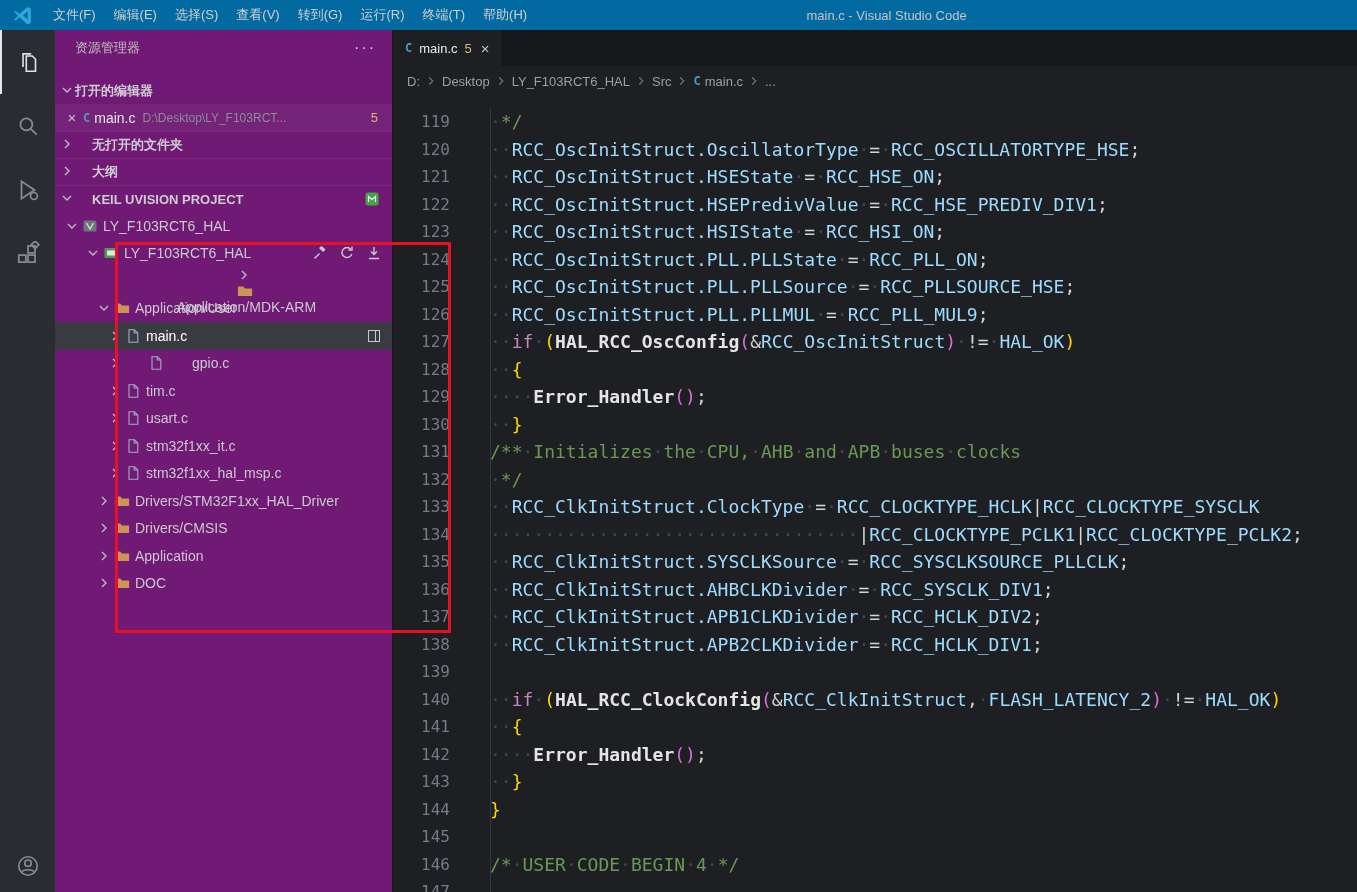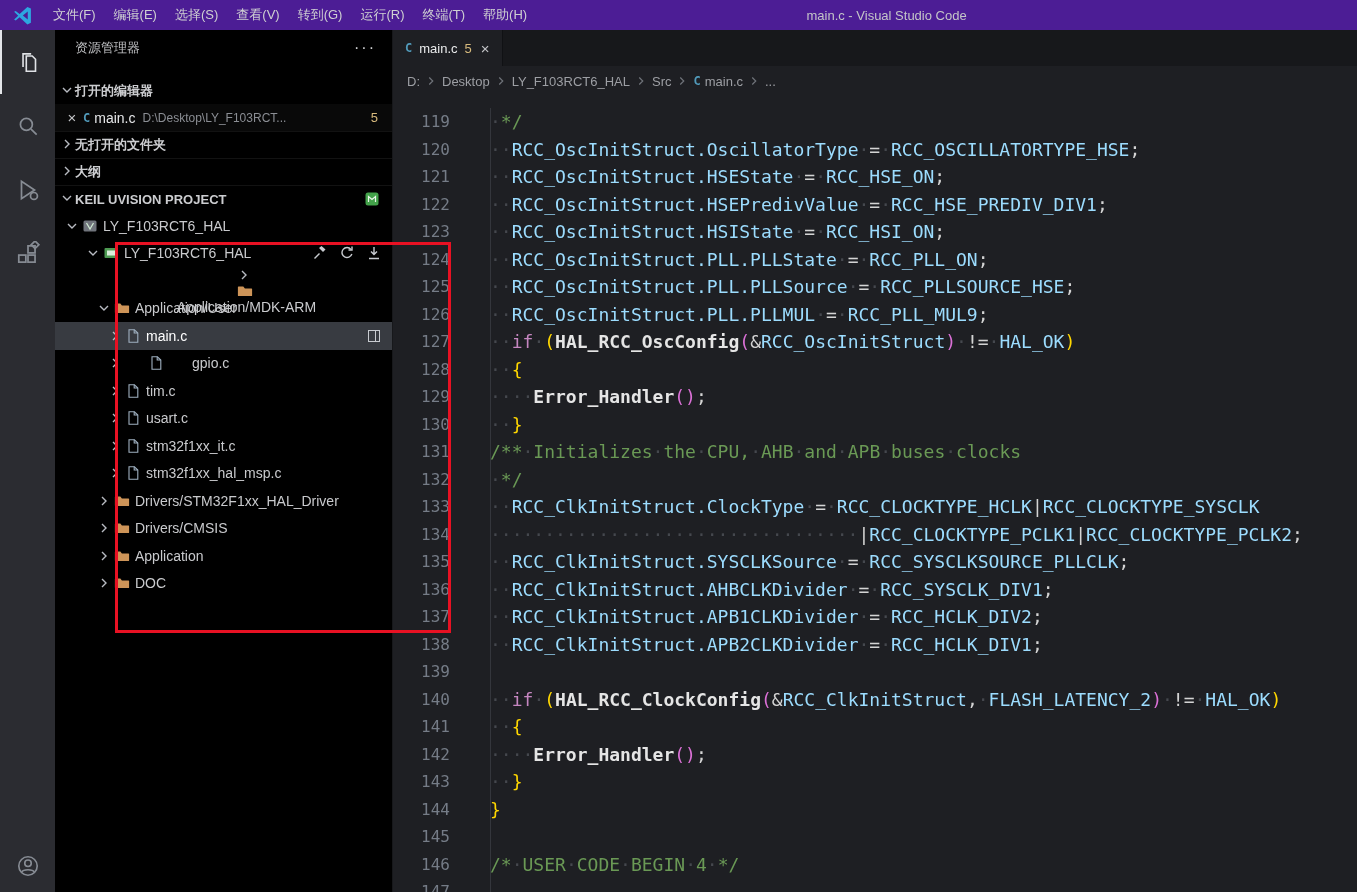--- a/index.html
+++ b/index.html
@@ -1,40 +1,40 @@
 <!DOCTYPE html>
 <html><head>
 <meta charset="utf-8">
 <style>
   * { box-sizing: border-box; margin: 0; padding: 0; }
   html,body { width:1357px; height:892px; overflow:hidden; background:#1e1f23;
               font-family:"Liberation Sans", sans-serif; }
 
   
-  .titlebar { height:30px; background:#4c1d95; display:flex; align-items:center; }
+  .titlebar { height:30px; background:#0369a1; display:flex; align-items:center; }
   .logo { width:44px; display:flex; justify-content:center; align-items:center; }
   .menus { display:flex; height:100%; }
   .menu-item { padding:0 9px; font-size:13px; color:#cfd0d2; display:flex; align-items:center; }
   .window-title { flex:1; text-align:center; font-size:13px; color:#c4c5c8; padding-right:120px; }
 
   
   .main { display:flex; height:862px; }
 
   
   .activitybar { width:55px; background:#2b2c31; display:flex; flex-direction:column; align-items:center; flex:none; }
   .ab-item { width:55px; height:64px; display:flex; align-items:center; justify-content:center; }
   .ab-item.active { border-left:2px solid #e4e6e9; }
   .ab-bottom { margin-top:auto; height:52px; }
 
   
-  .sidebar { width:338px; background:#000000; flex:none; position:relative; color:#c9cacd; border-right:1px solid #17181b; }
+  .sidebar { width:338px; background:#701a75; flex:none; position:relative; color:#c9cacd; border-right:1px solid #17181b; }
   .sb-header { height:36px; display:flex; align-items:center; padding:0 16px 0 20px; font-size:13px; color:#bfc0c3; }
   .sb-more { margin-left:auto; font-size:16px; letter-spacing:2px; color:#cfd0d2; }
   .sec { display:flex; align-items:center; height:26px; padding-left:4px; font-weight:bold; font-size:13px; color:#cccdd0; }
-  .sec.bordered { border-top:1px solid rgba(255,255,255,0.07); height:27px; }
+  .sec.bordered { border-top:1px solid rgba(255,255,255,0.07); height:27px;gap:17px; }
   .sec .keil-badge { margin-left:auto; padding-right:12px; display:flex; align-items:center; }
   .oe-head { margin-top:12px; }
   .oe-item { height:27px; display:flex; align-items:center; padding-left:8px; font-size:14px; background:rgba(255,255,255,0.035); }
   .oe-close { color:#c5c6c9; font-size:15px; width:18px; text-align:center; }
   .oe-item .c-icon { margin:0 4px 0 2px; }
   .oe-file { color:#e6e7e9; white-space:nowrap; }
   .oe-path { font-size:12px; color:#8b8e94; margin-left:7px; white-space:nowrap; overflow:hidden; max-width:170px; }
   .oe-badge { margin-left:auto; padding-right:14px; color:#d7ba7d; font-size:13px; }
 
   .tree .row { height:27.5px; display:flex; align-items:center; font-size:14px; white-space:nowrap; }

